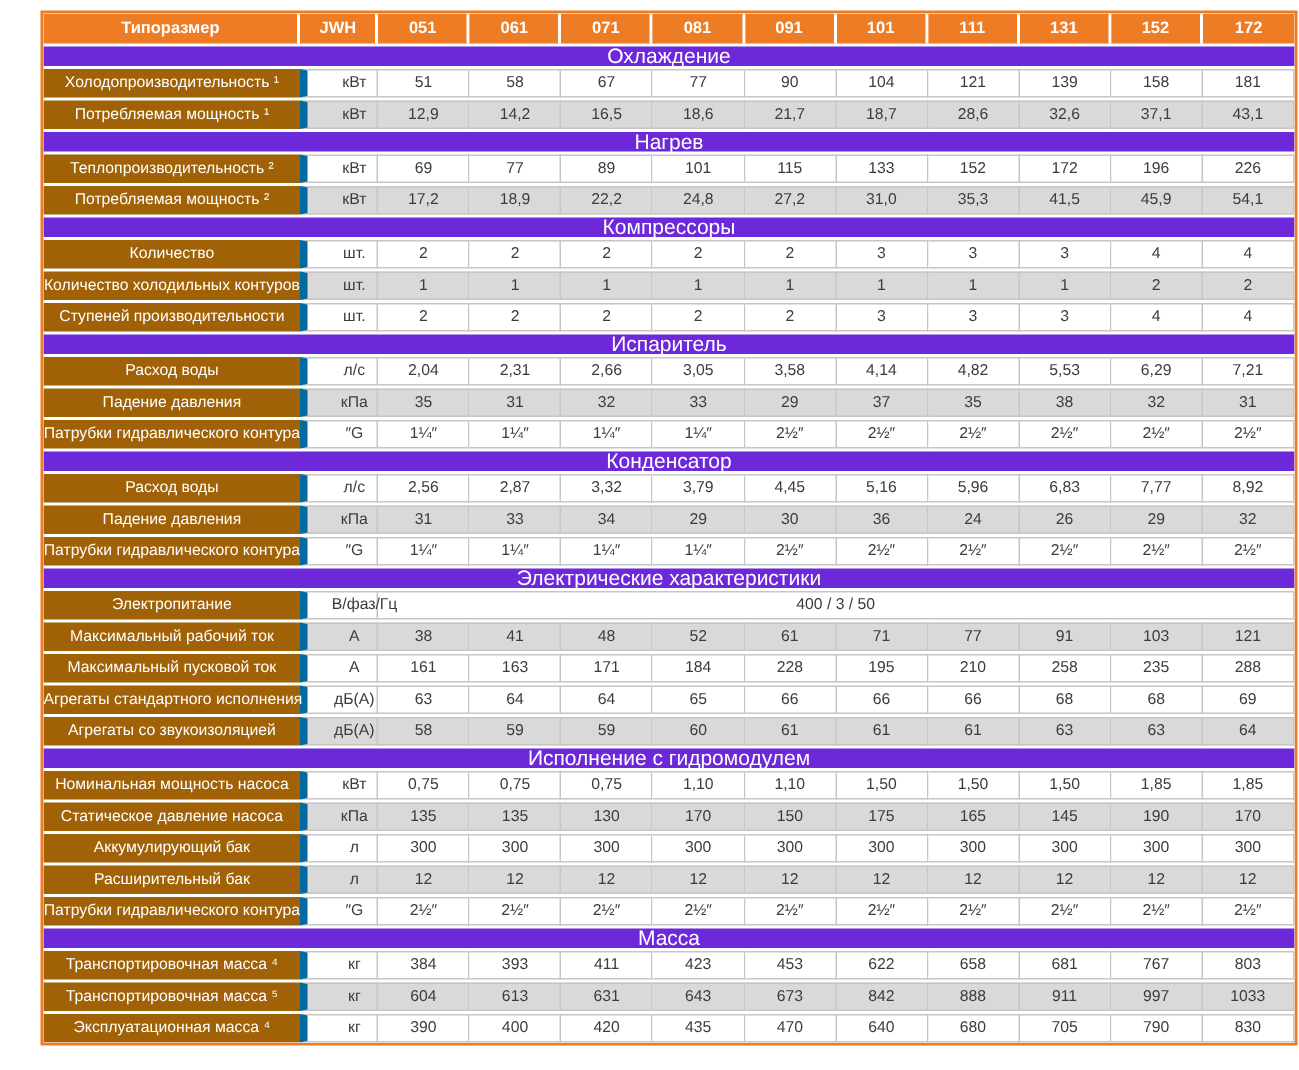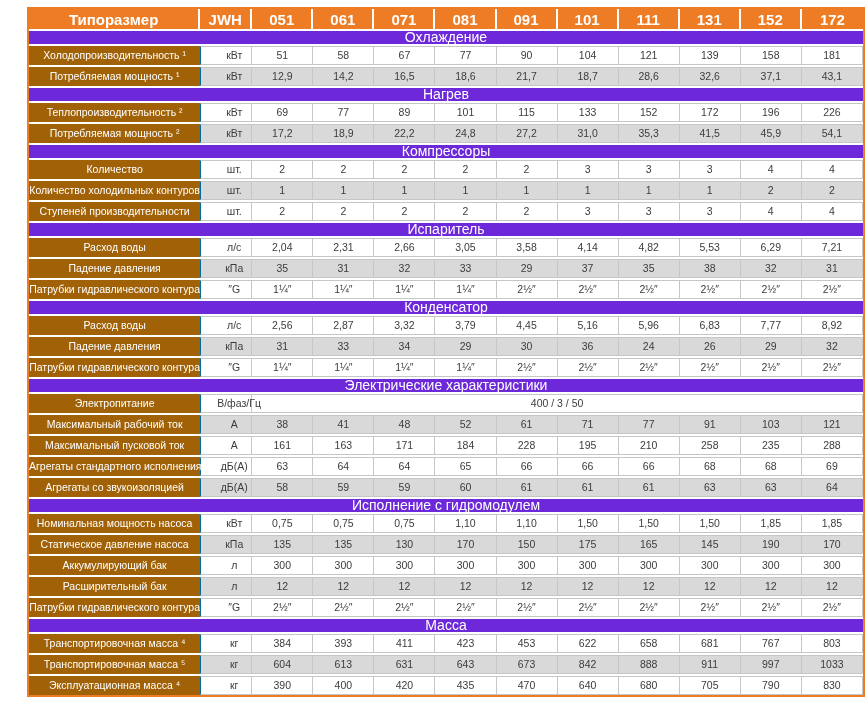--- a/index.html
+++ b/index.html
@@ -30,21 +30,21 @@
     table-layout: fixed;
     border-collapse: separate;
     border-spacing: 0 2px;
     margin: -2px 0;
     background: #ffffff;
   }
   th {
     background: #ee7c24;
     color: #ffffff;
     font-weight: bold;
-    font-size: 15px;
+    font-size: 11px;
     height: 20px;
     padding: 0;
     text-align: center;
     border-right: 2px solid #ffffff;
   }
   th:last-child { border-right: none; }
   td {
     font-size: 10.5px;
     height: 17px;
     line-height: 17px;
@@ -65,21 +65,21 @@
     color: #ffffff;
   }
   tr.odd  td.unit, tr.odd  td.val { background: #ffffff; }
   tr.even td.unit, tr.even td.val { background: #d9d9d9; }
   td.unit, td.val {
     border-top: 1px solid #c6c6c6;
     border-bottom: 1px solid #c6c6c6;
     border-right: 1px solid #c6c6c6;
     color: #3c3c3b;
   }
-  td.unit { border-left: 1px solid #0369a1; padding-left: 16px; }
+  td.unit { border-left: 5px solid #0369a1; padding-left: 16px; }
 </style>
 </head>
 <body>
 
 <div class="page">
 
   <div class="table-wrap">
     <table id="spec-table">
       <colgroup>
         <col style="width:171px">

